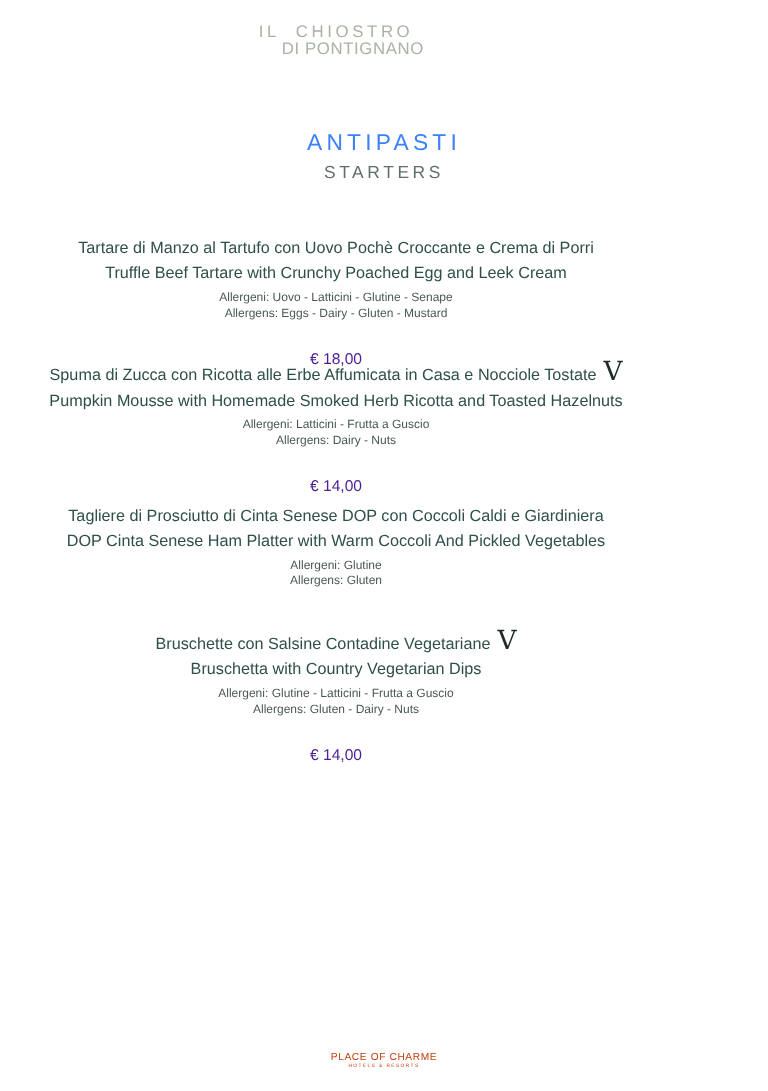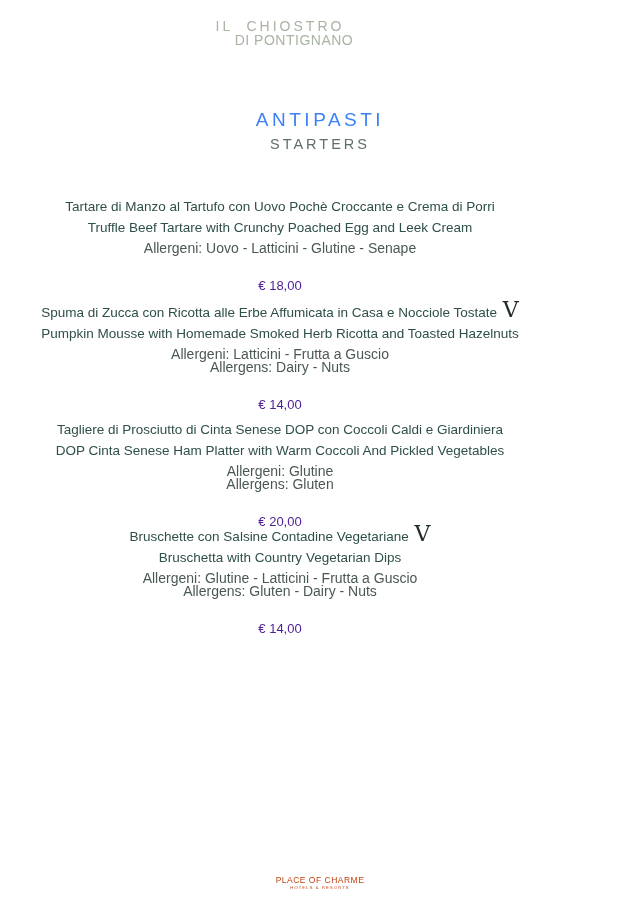--- a/index.html
+++ b/index.html
@@ -29,21 +29,21 @@
     .name-it, .name-en {
       font-family: "Liberation Sans", sans-serif;
       font-size: 13.5px; color: #2f4f4a; line-height: 21px; white-space: nowrap;
     }
     .veg {
       font-family: "DejaVu Serif", serif; font-size: 22px; line-height: 14px;
       color: #1f2a28; vertical-align: 0px; margin-left: 2px;
     }
     .allergen {
       font-family: "Liberation Sans", sans-serif;
-      font-size: 14px; color: #4a5855; line-height: 13px;
+      font-size: 10px; color: #4a5855; line-height: 13px;
     }
     .allergen-first { margin-top: 4px; }
     .price {
       font-family: "Liberation Sans", sans-serif;
       font-size: 13px; color: #4c1d95; margin-top: 23px; line-height: 15px;
     }
     .footer {
       position: absolute; top: 875px; left: 0; width: 640px; text-align: center;
       color: #c2410c; font-family: "Liberation Sans", sans-serif;
     }
@@ -58,40 +58,40 @@
   <div class="l2" style="letter-spacing:0.5px;margin-left:28px;">DI PONTIGNANO</div>
 </div>
 
 <div class="section-title">ANTIPASTI</div>
 <div class="section-sub">STARTERS</div>
 
 <div class="item" style="top:196px;">
   <div class="name-it">Tartare di Manzo al Tartufo con Uovo Pochè Croccante e Crema di Porri</div>
   <div class="name-en">Truffle Beef Tartare with Crunchy Poached Egg and Leek Cream</div>
   <div class="allergen allergen-first">Allergeni: Uovo - Latticini - Glutine - Senape</div>
+  <div class="allergen">Allergens: Eggs - Dairy - Gluten - Mustard</div>
   <div class="price">€ 18,00</div>
 </div>
 
 <div class="item" style="top:302px;">
   <div class="name-it">
     <span>Spuma di Zucca con Ricotta alle Erbe Affumicata in Casa e Nocciole Tostate</span>
     <span class="veg">V</span>
   </div>
   <div class="name-en">Pumpkin Mousse with Homemade Smoked Herb Ricotta and Toasted Hazelnuts</div>
   <div class="allergen allergen-first">Allergeni: Latticini - Frutta a Guscio</div>
   <div class="allergen">Allergens: Dairy - Nuts</div>
   <div class="price">€ 14,00</div>
 </div>
 
 <div class="item" style="top:419px;">
   <div class="name-it">Tagliere di Prosciutto di Cinta Senese DOP con Coccoli Caldi e Giardiniera</div>
   <div class="name-en">DOP Cinta Senese Ham Platter with Warm Coccoli And Pickled Vegetables</div>
   <div class="allergen allergen-first">Allergeni: Glutine</div>
   <div class="allergen">Allergens: Gluten</div>
-  <div class="price">€ 20,00</div>
 </div>
 
 <div class="item" style="top:526px;">
   <div class="name-it">
     <span>Bruschette con Salsine Contadine Vegetariane</span>
     <span class="veg">V</span>
   </div>
   <div class="name-en">Bruschetta with Country Vegetarian Dips</div>
   <div class="allergen allergen-first">Allergeni: Glutine - Latticini - Frutta a Guscio</div>
   <div class="allergen">Allergens: Gluten - Dairy - Nuts</div>

